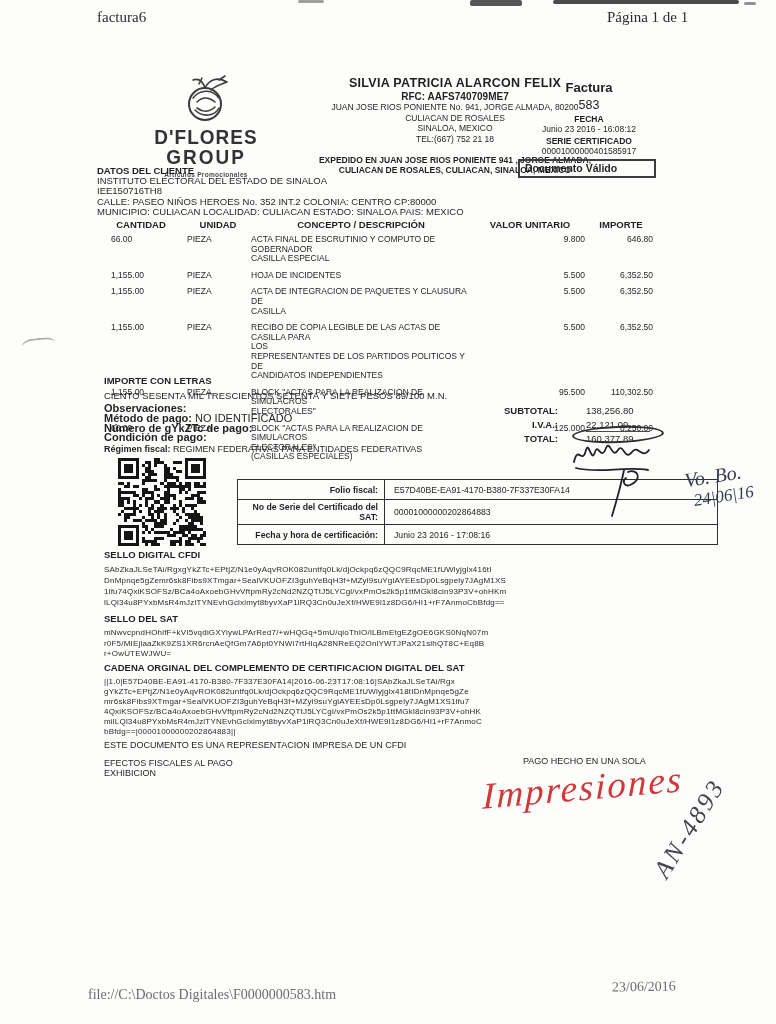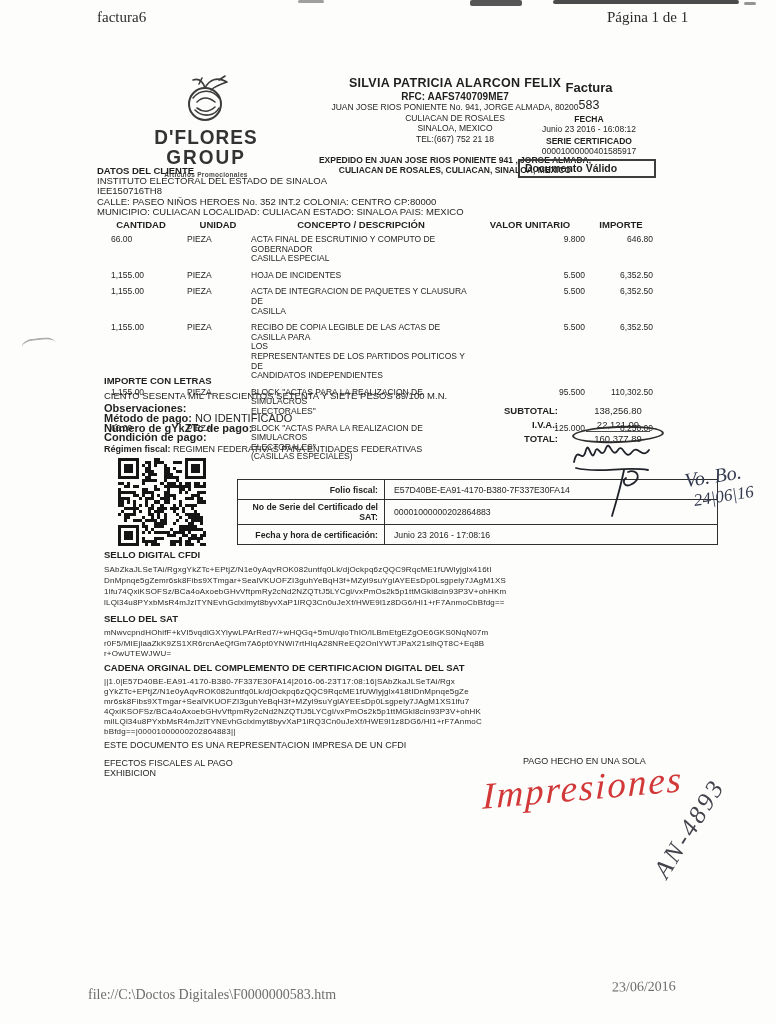--- a/index.html
+++ b/index.html
@@ -54,21 +54,21 @@
   td.vu { padding-right:4px; }
 
   
   .words { position:absolute; left:104px; top:375px; font-size:9.5px; }
   .words .hd { font-weight:700; margin-bottom:4px; }
   .payinfo { position:absolute; left:104px; top:404px; font-size:11px; line-height:9.8px; }
   .payinfo b { font-weight:700; }
   .totals { position:absolute; left:468px; top:404px; width:182px; font-size:9.5px; }
   .totals .row { display:flex; line-height:13.5px;gap:28px; }
   .totals .lab { width:90px; text-align:right; font-weight:700; }
-  .totals .val { flex:1; text-align:center; }
+  .totals .val { flex:1; text-align:left; }
   .totals .iva-val { border-bottom:1.2px solid #4a4a4a; }
 
   .regimen { position:absolute; left:104px; top:444px; font-size:9px; }
   .regimen b { font-weight:700; }
 
   
   .qr { position:absolute; left:118px; top:458px; width:88px; height:88px; }
   .qr svg { width:88px; height:88px; }
   table.fiscal { position:absolute; left:237px; top:479px; width:481px; border-collapse:collapse; }
   table.fiscal td { border:1.4px solid #2f2f2f; font-size:8.7px; height:20px; padding:2px 6px; }

